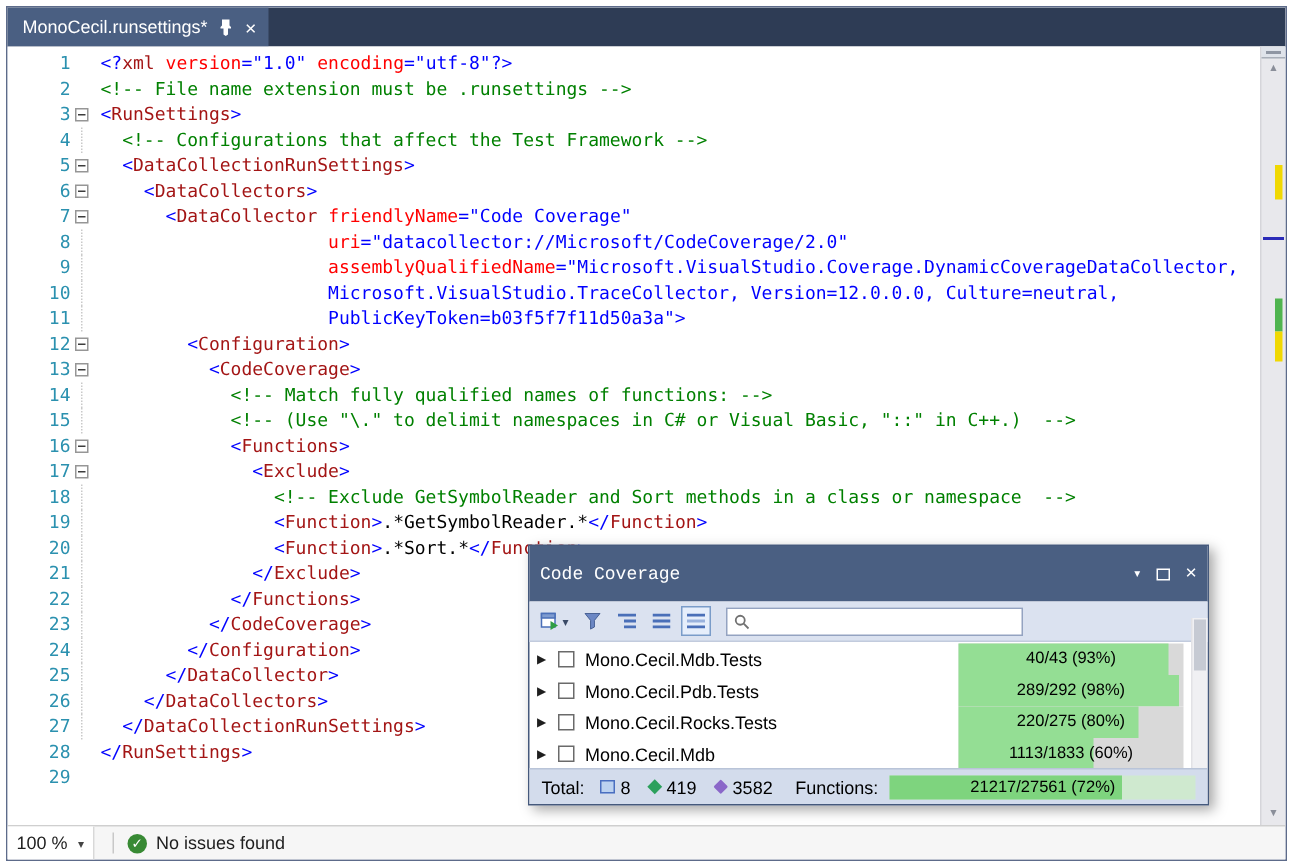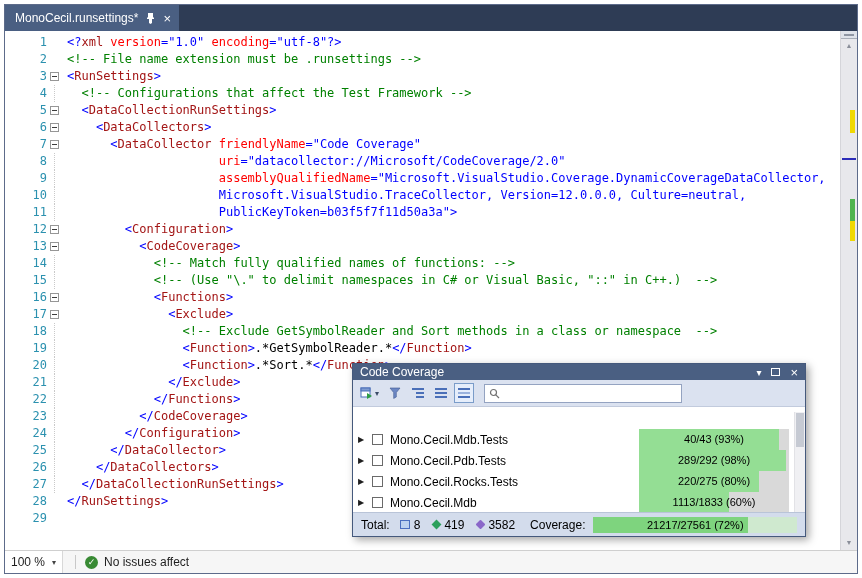--- a/index.html
+++ b/index.html
@@ -44,21 +44,21 @@
   .scroll-track { position: absolute; top: 22px; bottom: 14px; left: 0; right: 0; }
   .mark { position: absolute; right: 2px; width: 5px; }
   .m-yellow1 { top: 57px;  height: 23px; background: #f0d802; }
   .m-green   { top: 146px; height: 22px; background: #4fb44f; }
   .m-yellow2 { top: 168px; height: 20px; background: #f0d802; }
   .m-caret   { left: 1px; right: 1px; width: auto; top: 105px; height: 2px; background: #2b2bb8; }
 
   
   .cov-panel { position: absolute; left: 347px; top: 332px; width: 454px; height: 174px; background: #fff;
                border: 1px solid #45597c; box-shadow: 3px 3px 8px rgba(0,0,0,.35); font-size: 12px; z-index: 5; }
-  .cov-title { height: 16px; background: #4a5f82; color: #fff; display: flex; align-items: center; padding: 0 7px; }
+  .cov-title { height: 37px; background: #4a5f82; color: #fff; display: flex; align-items: center; padding: 0 7px; font-family: Liberation Mono, monospace; }
   .cov-title .t { flex: 1; }
   .cov-btns { display: flex; align-items: center; gap: 10px; font-size: 10px; }
   .float-box { width: 9px; height: 8px; border: 1px solid #fff; display: inline-block; }
   .cov-close { font-size: 13px; line-height: 1; }
 
   .cov-toolbar { height: 27px; background: #dbe2f0; border-bottom: 1px solid #c2cbdd; display: flex;
                  align-items: center; padding: 0 4px; gap: 3px; }
   .tbtn { height: 20px; min-width: 20px; border: 1px solid transparent; background: transparent;
           display: flex; align-items: center; justify-content: center; gap: 2px; padding: 0 2px; }
   .tbtn.active { border: 1px solid #7a9cc9; background: #e6eefb; }
@@ -233,32 +233,32 @@
       </div>
 
       <div class="cov-footer">
         <span>Total:</span>
         <span class="ic-mod"></span>
         <span>8</span>
         <span class="ic-fn"></span>
         <span>419</span>
         <span class="ic-blk"></span>
         <span>3582</span>
-        <span class="lbl-cov">Coverage:</span>
+        <span class="lbl-cov">Functions:</span>
         <div class="total-bar">
           <div class="total-fill" style="width: 76%;"></div>
           <span class="total-text">21217/27561 (72%)</span>
         </div>
       </div>
     </div>
   </div>
 
   <div class="status-bar">
     <div class="zoom">
       <span>100 %</span>
       <span class="z-arr">▾</span>
     </div>
     <div class="sb-sep"></div>
     <span class="ok-icon"><span>✓</span></span>
-    <span>No issues affect</span>
+    <span>No issues found</span>
   </div>
 
 </div>
 
 </body></html>

